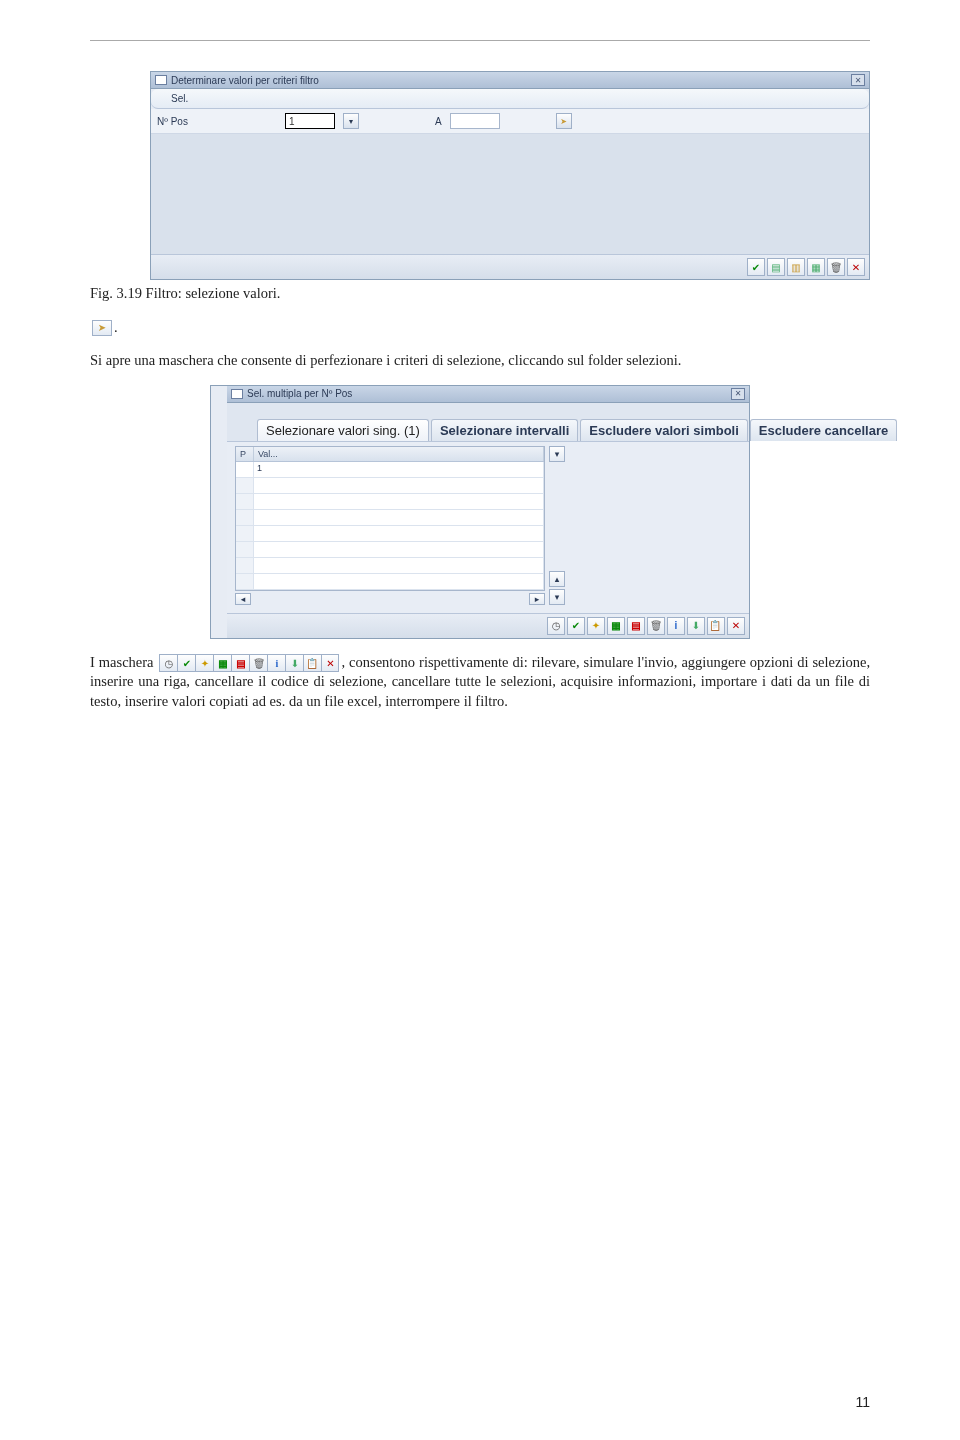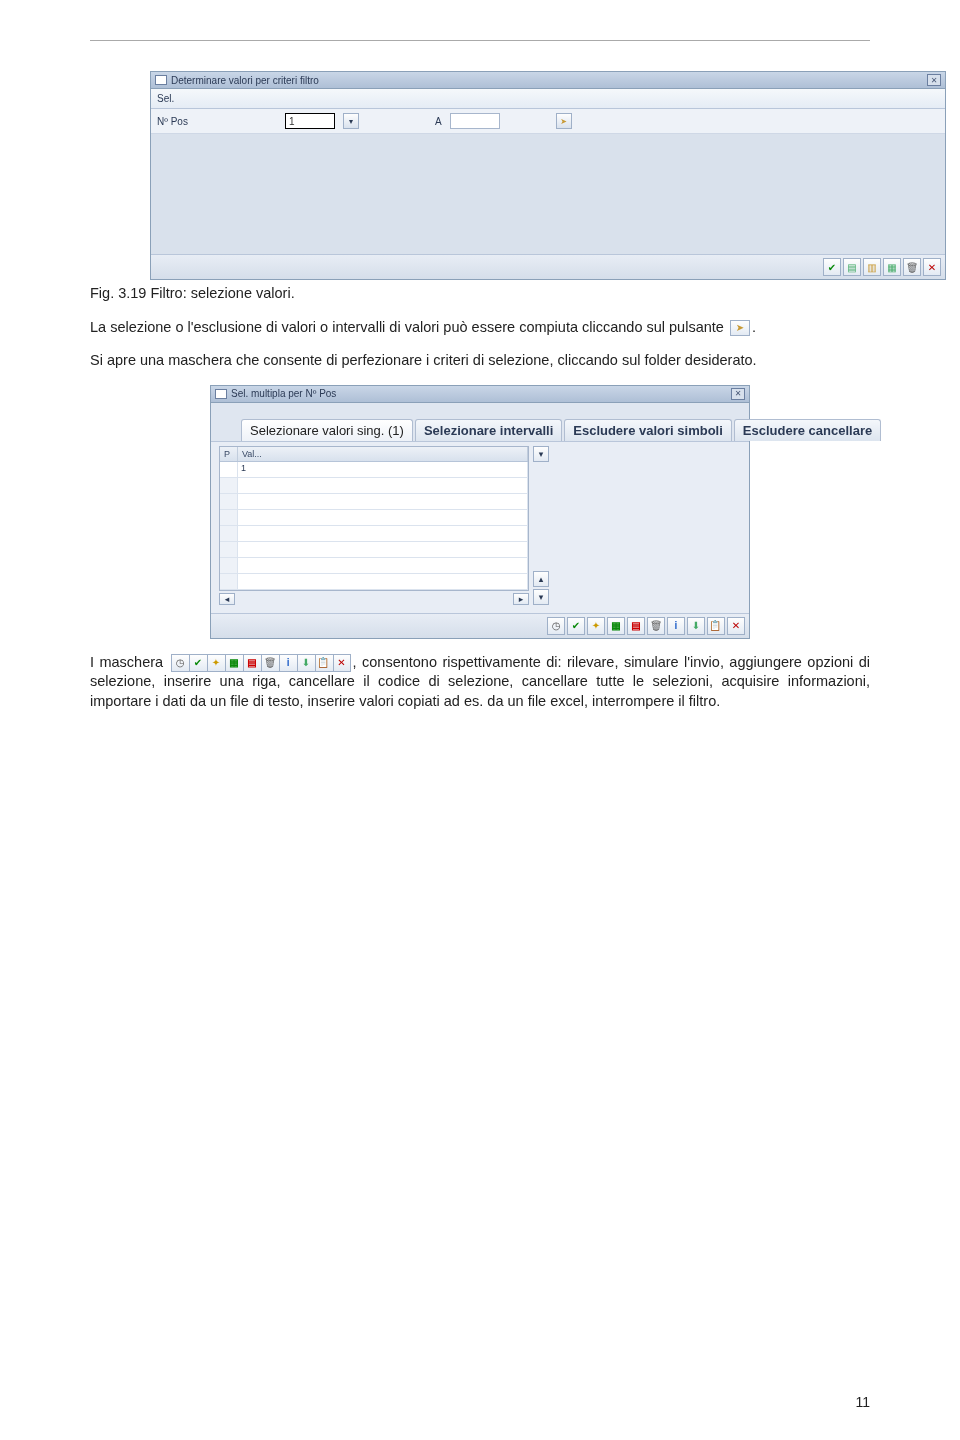--- a/index.html
+++ b/index.html
@@ -25,21 +25,21 @@
   
   .sap-win {
     border: 1px solid #8aa0b8;
     background: #e7ecf4;
     font-family: Tahoma, Verdana, sans-serif;
     font-size: 10px;
     color: #2b3a55;
     margin-left: 60px;
     margin-bottom: 4px;
   }
-  .sap-win1 { width: 796px; }
+  .sap-win1 { width: 720px; }
   .sap-titlebar {
     display: flex;
     align-items: center;
     background: linear-gradient(#c9d6e7, #aebfd6);
     border-bottom: 1px solid #8aa0b8;
     padding: 2px 4px;
     justify-content: space-between;
   }
   .sap-titlebar .left { display: flex; align-items: center; gap: 4px; }
   .sap-sysicon {
@@ -51,23 +51,24 @@
     width: 14px; height: 12px;
     background: #d7e0ec;
     border: 1px solid #6b7fa0;
     display: flex; align-items: center; justify-content: center;
     font-size: 8px; color: #4a5a78;
     cursor: pointer;
   }
   .sap-headrow {
     display: flex;
     align-items: center;
-    padding: 4px 6px;
+    padding: 4px 20px;
     background: linear-gradient(#f5f8fb, #e5ecf5);
     border-bottom: 1px solid #b9c6da;
+    border-radius: 7px;
   }
   .sap-headrow .lbl { font-weight: normal; }
   .sap-row2 {
     display: flex;
     align-items: center;
     padding: 4px 6px;
     gap: 8px;
     background: #eef2f8;
     border-bottom: 1px solid #cfd8e6;
   }
@@ -122,34 +123,35 @@
   .ico-star { color: #cc9a00; }
   .ico-minus { color: #c00; font-weight: bold; }
   .ico-plus { color: #0a8a0a; font-weight: bold; }
   .ico-arrow { color: #c89a36; }
 
   
   .para {
     font-size: 14.5px;
     line-height: 1.35;
     margin: 14px 0;
+    font-family: Liberation Serif, serif;
   }
   .para.caption { margin-top: 4px; }
   .inline-icon {
     display: inline-flex;
     vertical-align: middle;
     width: 20px; height: 16px;
     border: 1px solid #9fb0c8;
     background: linear-gradient(#fefefe,#e3eaf3);
     align-items: center; justify-content: center;
     font-size: 10px;
     margin: 0 2px;
   }
   
-  .sap-win2 { width: 540px; margin-left: 120px; }
+  .sap-win2 { width: 540px; margin-left: 120px; padding-left: 16px; }
   .sap-tabs {
     display: flex;
     gap: 2px;
     padding: 6px 8px 0 30px;
     background: #dfe6f0;
     border-bottom: 1px solid #b9c6da;
     font-size: 13px;
   }
   .tab {
     padding: 3px 8px;
@@ -296,25 +298,25 @@
         </span>
       <span class="fbtn">
           <span class="ico-x">✕</span>
         </span>
     </div>
   </div>
 
   <p class="para caption">Fig. 3.19 Filtro: selezione valori.</p>
 
   <p class="para just">
-    <span>La selezione o l'esclusione di valori o intervalli di valori può essere compiuta cliccando sul pulsante </span><span class="inline-icon">
+    <span class="inline-icon">
         <span class="ico-arrow">➤</span>
       </span><span>.</span>
   </p>
-  <p class="para just">Si apre una maschera che consente di perfezionare i criteri di selezione, cliccando sul folder desiderato.</p>
+  <p class="para just">Si apre una maschera che consente di perfezionare i criteri di selezione, cliccando sul folder selezioni.</p>
 
   <div class="sap-win sap-win2">
     <div class="sap-titlebar">
       <div class="left">
         <span class="sap-sysicon"></span>
         <span>Sel. multipla per Nº Pos</span>
       </div>
       <span class="sap-close">✕</span>
     </div>
     <div style="height:10px; background:#dfe6f0;"></div>

